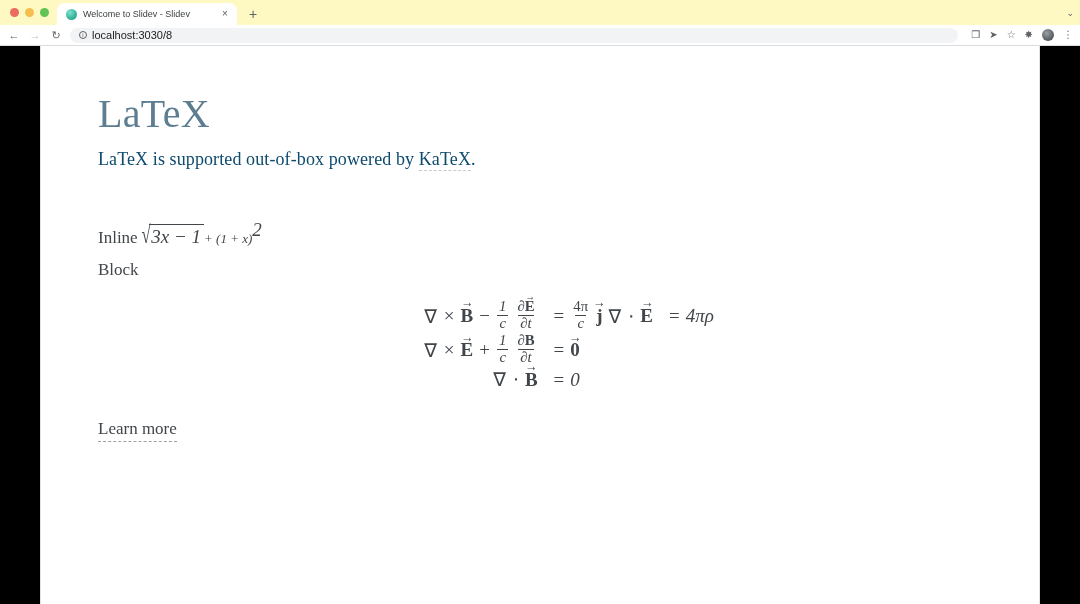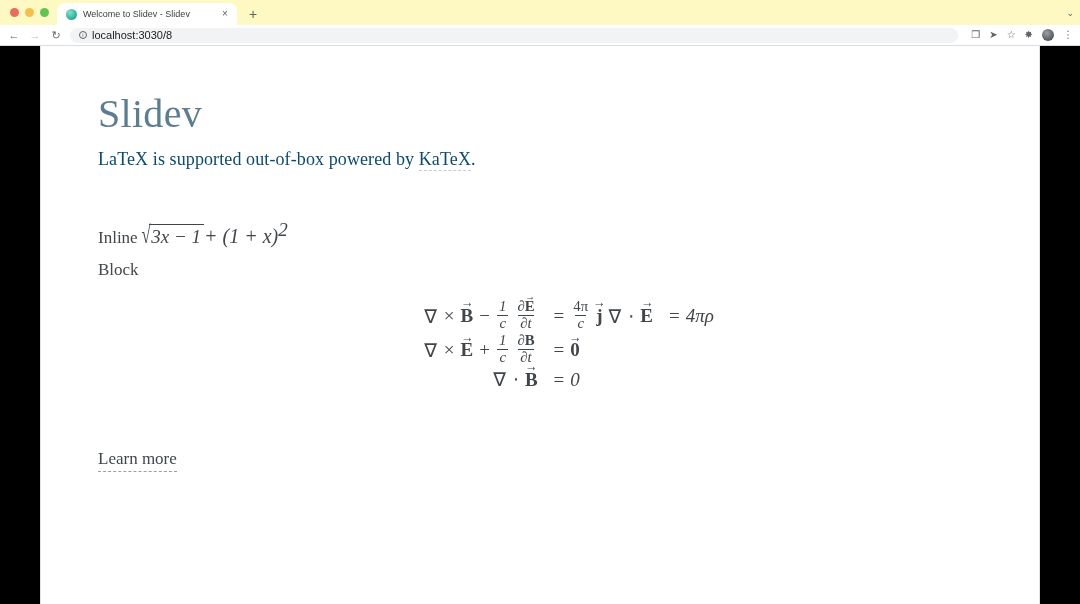--- a/index.html
+++ b/index.html
@@ -205,21 +205,21 @@
     font-size: 19px;
     color: #41464b;
     font-family: "Liberation Serif", serif;
   }
   .eq-lhs { text-align: right; white-space: nowrap; display:flex; align-items:center; justify-content:flex-end; gap:5px; }
   .eq-rhs { text-align: left; white-space: nowrap; display:flex; align-items:center; gap:5px; }
   .eq-extra { text-align: left; white-space: nowrap; display:flex; align-items:center; gap:5px; }
   .op { font-style: normal; padding: 0 1px; }
 
   .learn {
-    margin-top: 58px;
+    margin-top: 28px;
     font-family: "Liberation Serif", serif;
     font-size: 17px;
     color: #41464b;
     display: inline-block;
     border-bottom: 1px dashed #9aa0a6;
     padding-bottom: 2px;
   }
 </style>
 </head>
 <body>
@@ -263,34 +263,34 @@
       <span class="tb-icon">✸</span>
       <span class="avatar"></span>
       <span class="tb-icon">⋮</span>
     </div>
   </div>
 
   <div class="viewport">
     <div class="slide">
       <div class="slide-inner">
 
-        <div class="h1">Slidev</div>
+        <div class="h1">LaTeX</div>
 
         <div class="subtitle">
           <span>LaTeX is supported out-of-box powered by </span><span class="dashed-link">KaTeX</span><span>.</span>
         </div>
 
         
         <div class="para inline-row">
           <span>Inline</span>
           <span class="math">
             <span class="sqrt">
               <span class="sqrt-sign">√</span>
               <span class="sqrt-body mi">3x − 1</span>
-            </span><span class="mi" style="font-size:20px;">+ (1 + x)</span><span class="sup mi" style="font-size:19px;">2</span>
+            </span><span class="mi" style="font-size:13px;">+ (1 + x)</span><span class="sup mi" style="font-size:19px;">2</span>
           </span>
         </div>
 
         <div class="para block-label">Block</div>
 
         
         <div class="eqblock">
           <div class="eq-grid">
 
             <div class="eq-lhs">

